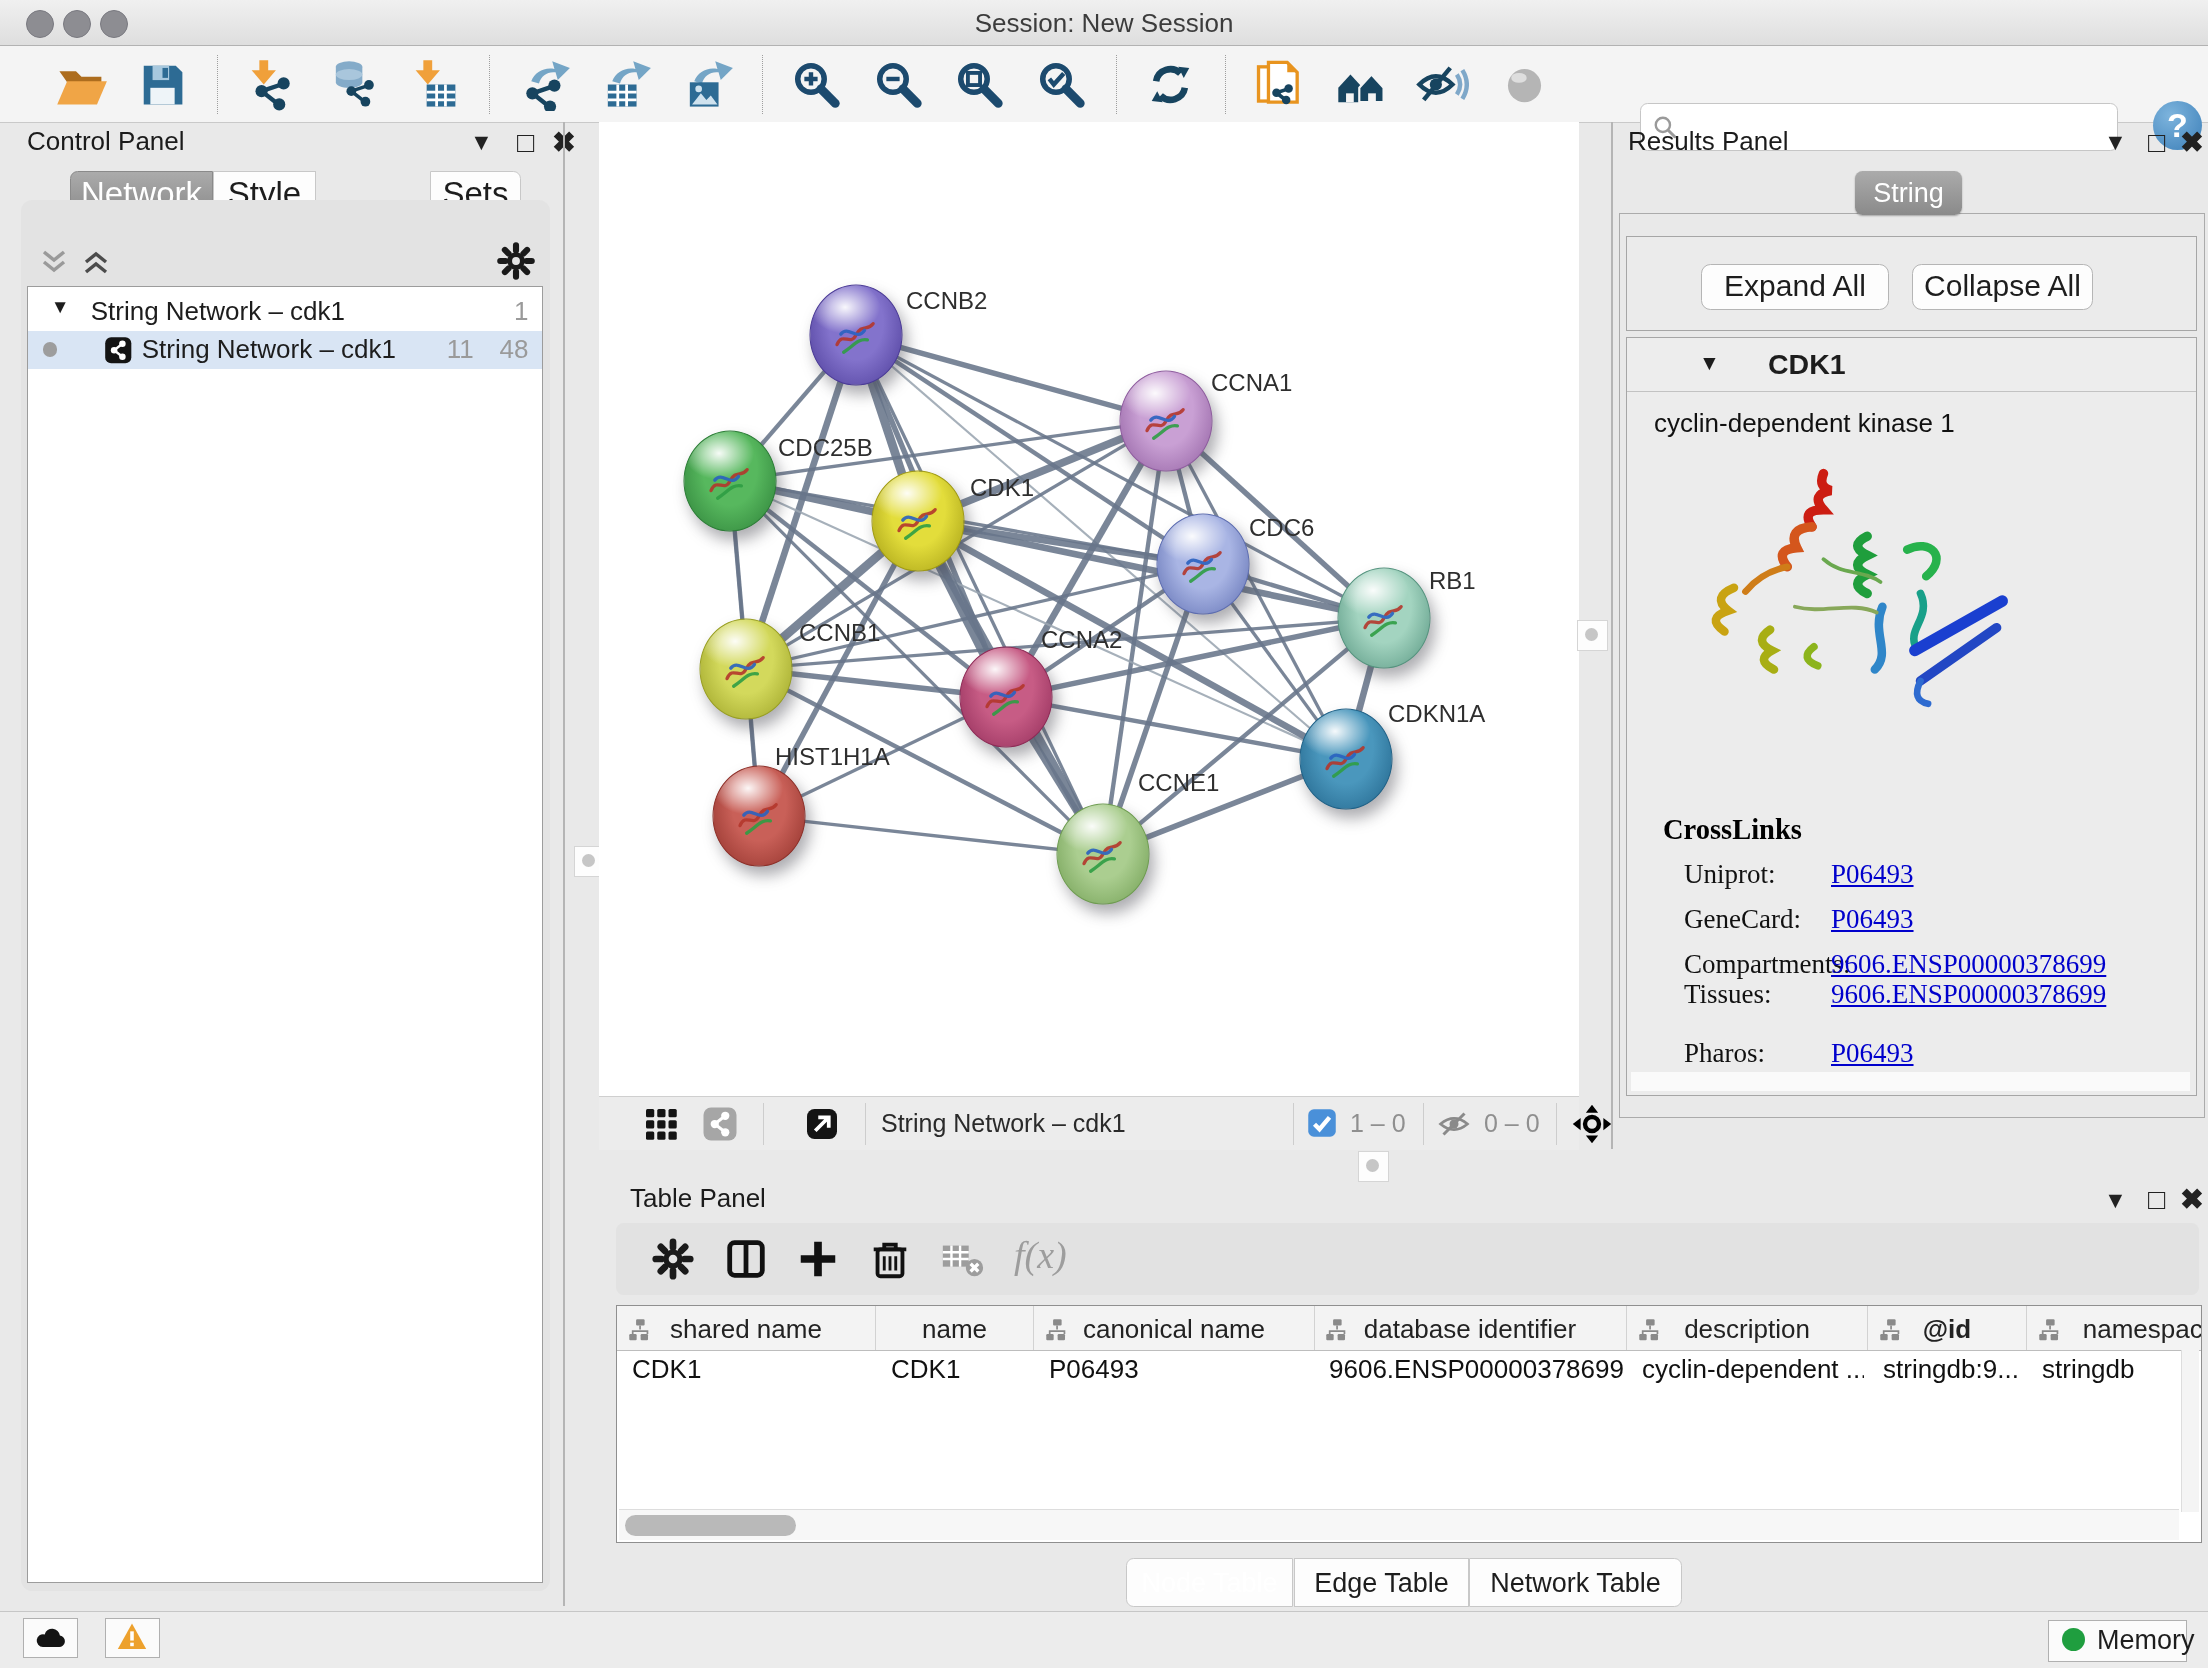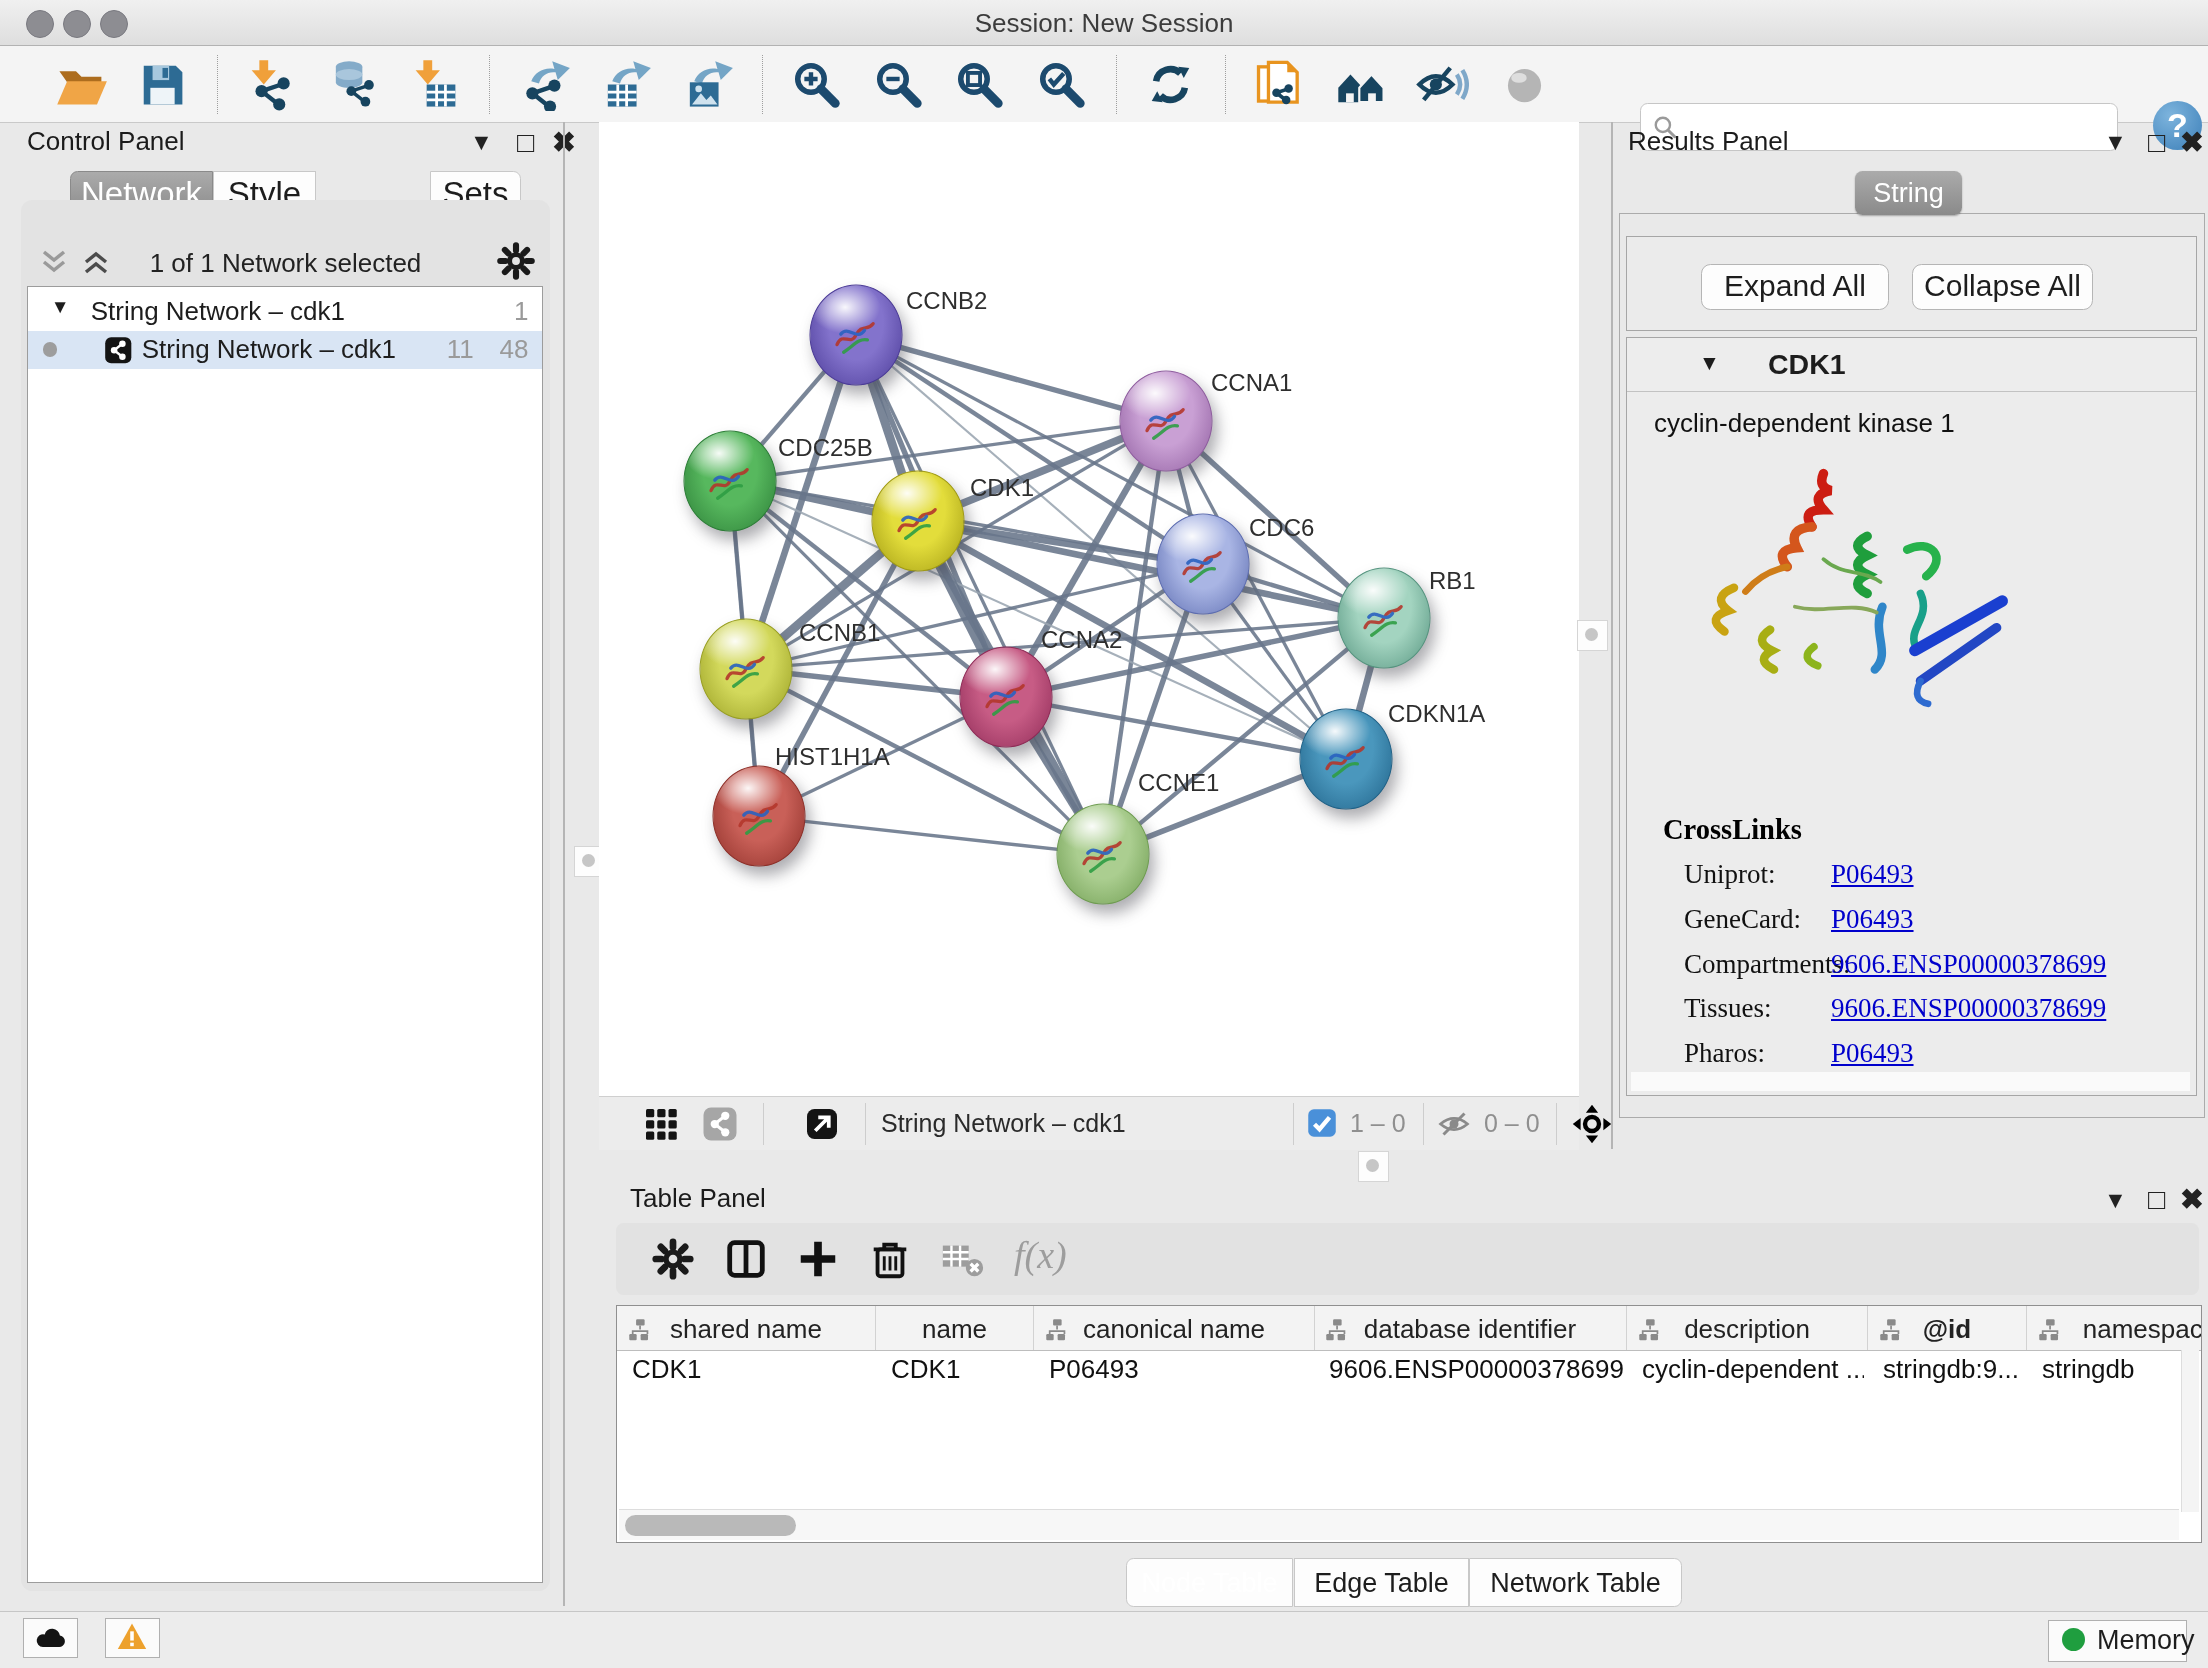--- a/index.html
+++ b/index.html
@@ -262,21 +262,20 @@
       <svg style="position:absolute;left:17px;top:7.6px;width:32px;height:32px" viewBox="0 0 32 32">
           <g fill="none" stroke="#9a9a9a" stroke-width="3.5">
             <path d="M6 6l10 8 10-8M6 16l10 8 10-8"></path>
           </g>
         </svg>
       <svg style="position:absolute;left:59px;top:7.6px;width:32px;height:32px" viewBox="0 0 32 32">
           <g fill="none" stroke="#4c4c4c" stroke-width="3.5">
             <path d="M6 26l10-8 10 8M6 16l10-8 10 8"></path>
           </g>
         </svg>
-      <div class="netlist-status">1 of 1 Network selected</div>
       <svg style="position:absolute;right:13.3px;top:1.9px;width:42px;height:42px" viewBox="0 0 48 48">
           <g stroke="#1a1a1a" stroke-width="7" stroke-linecap="round">
             <path d="M36 24h6M12 24H6M24 36v6M24 12V6M32.5 32.5l4.2 4.2M15.5 15.5l-4.2-4.2M32.5 15.5l4.2-4.2M15.5 32.5l-4.2 4.2"></path>
           </g>
           <circle cx="24" cy="24" r="10" fill="#1a1a1a"></circle>
           <circle cx="24" cy="24" r="4.5" fill="#e3e3e3"></circle>
         </svg>
     </div>
     <div class="tree-box">
       <div class="tree-row" style="top:5.7px">
@@ -570,21 +569,21 @@
           <span class="val">P06493</span>
         </div>
         <div class="xl-row" style="top: 566px;">
           <span class="lab">GeneCard:</span>
           <span class="val">P06493</span>
         </div>
         <div class="xl-row" style="top: 611px;">
           <span class="lab">Compartments:</span>
           <span class="val">9606.ENSP00000378699</span>
         </div>
-        <div class="xl-row" style="top: 655px;">
+        <div class="xl-row" style="top: 641px;">
           <span class="lab">Tissues:</span>
           <span class="val">9606.ENSP00000378699</span>
         </div>
         <div class="xl-row" style="top: 700px;">
           <span class="lab">Pharos:</span>
           <span class="val">P06493</span>
         </div>
       </div>
     <div class="gene-scroll"></div>
   </div>

